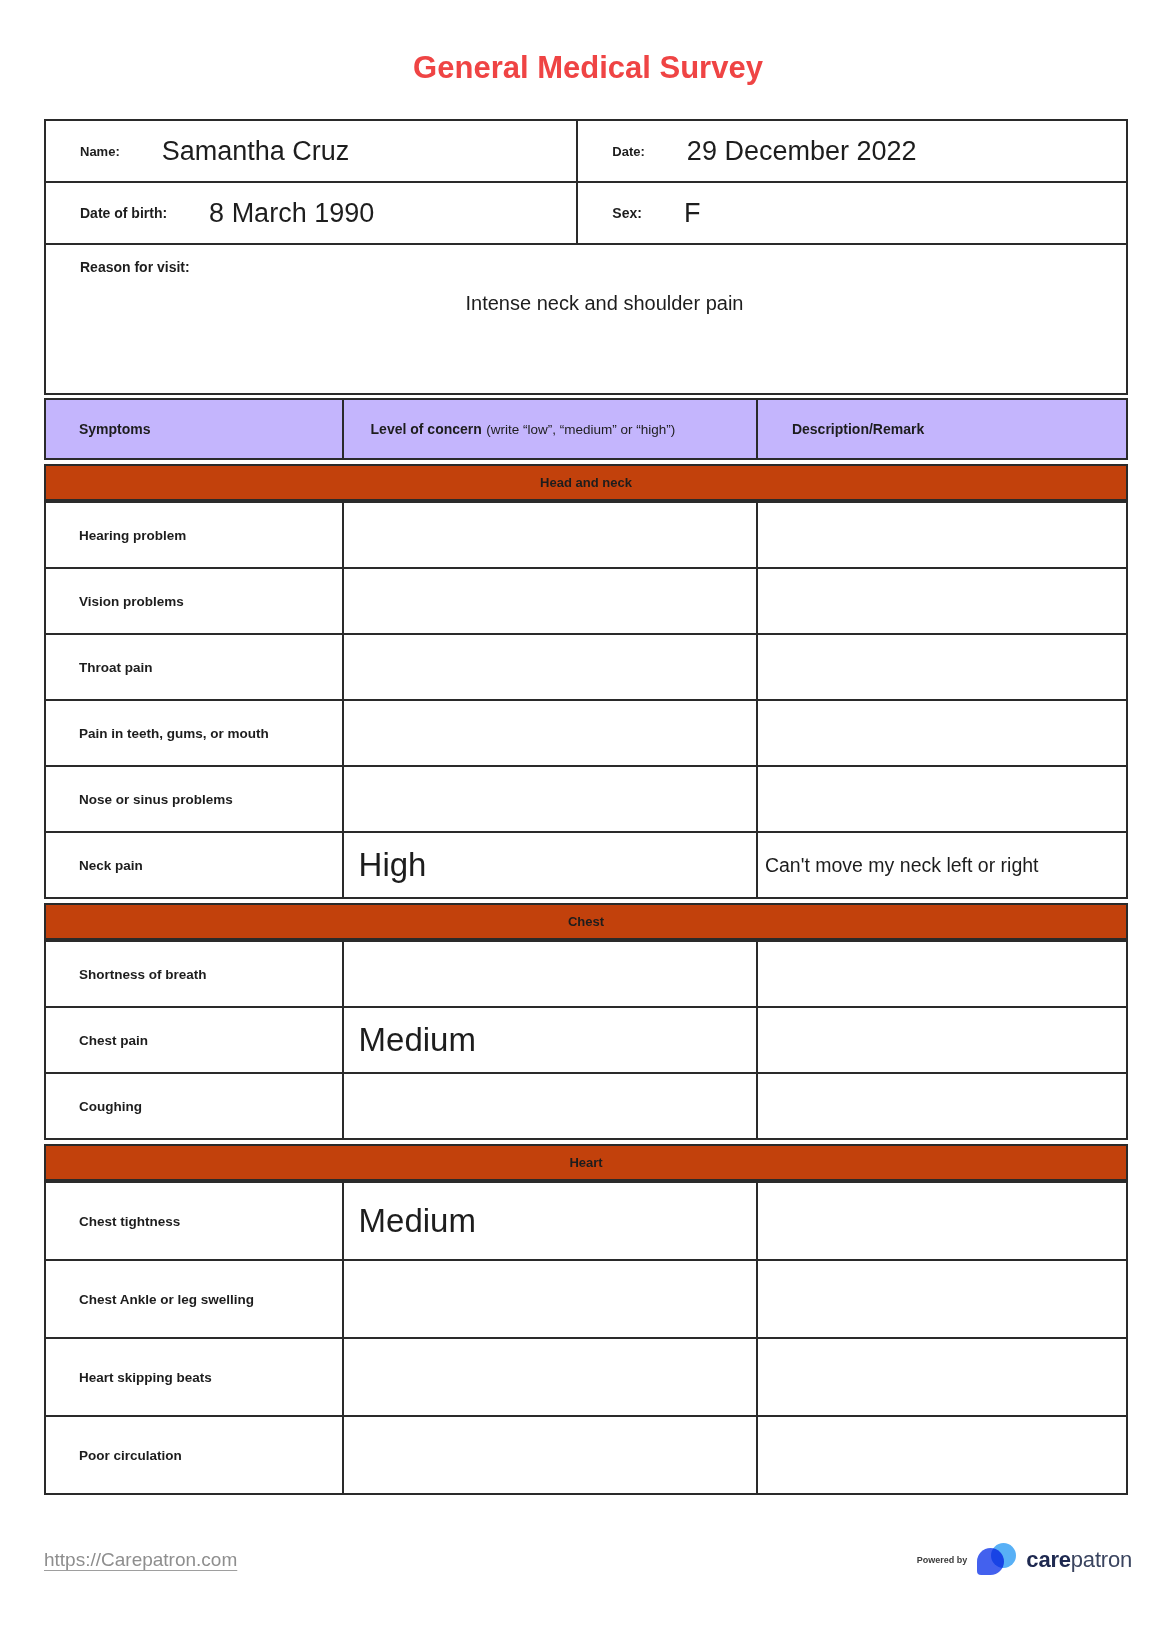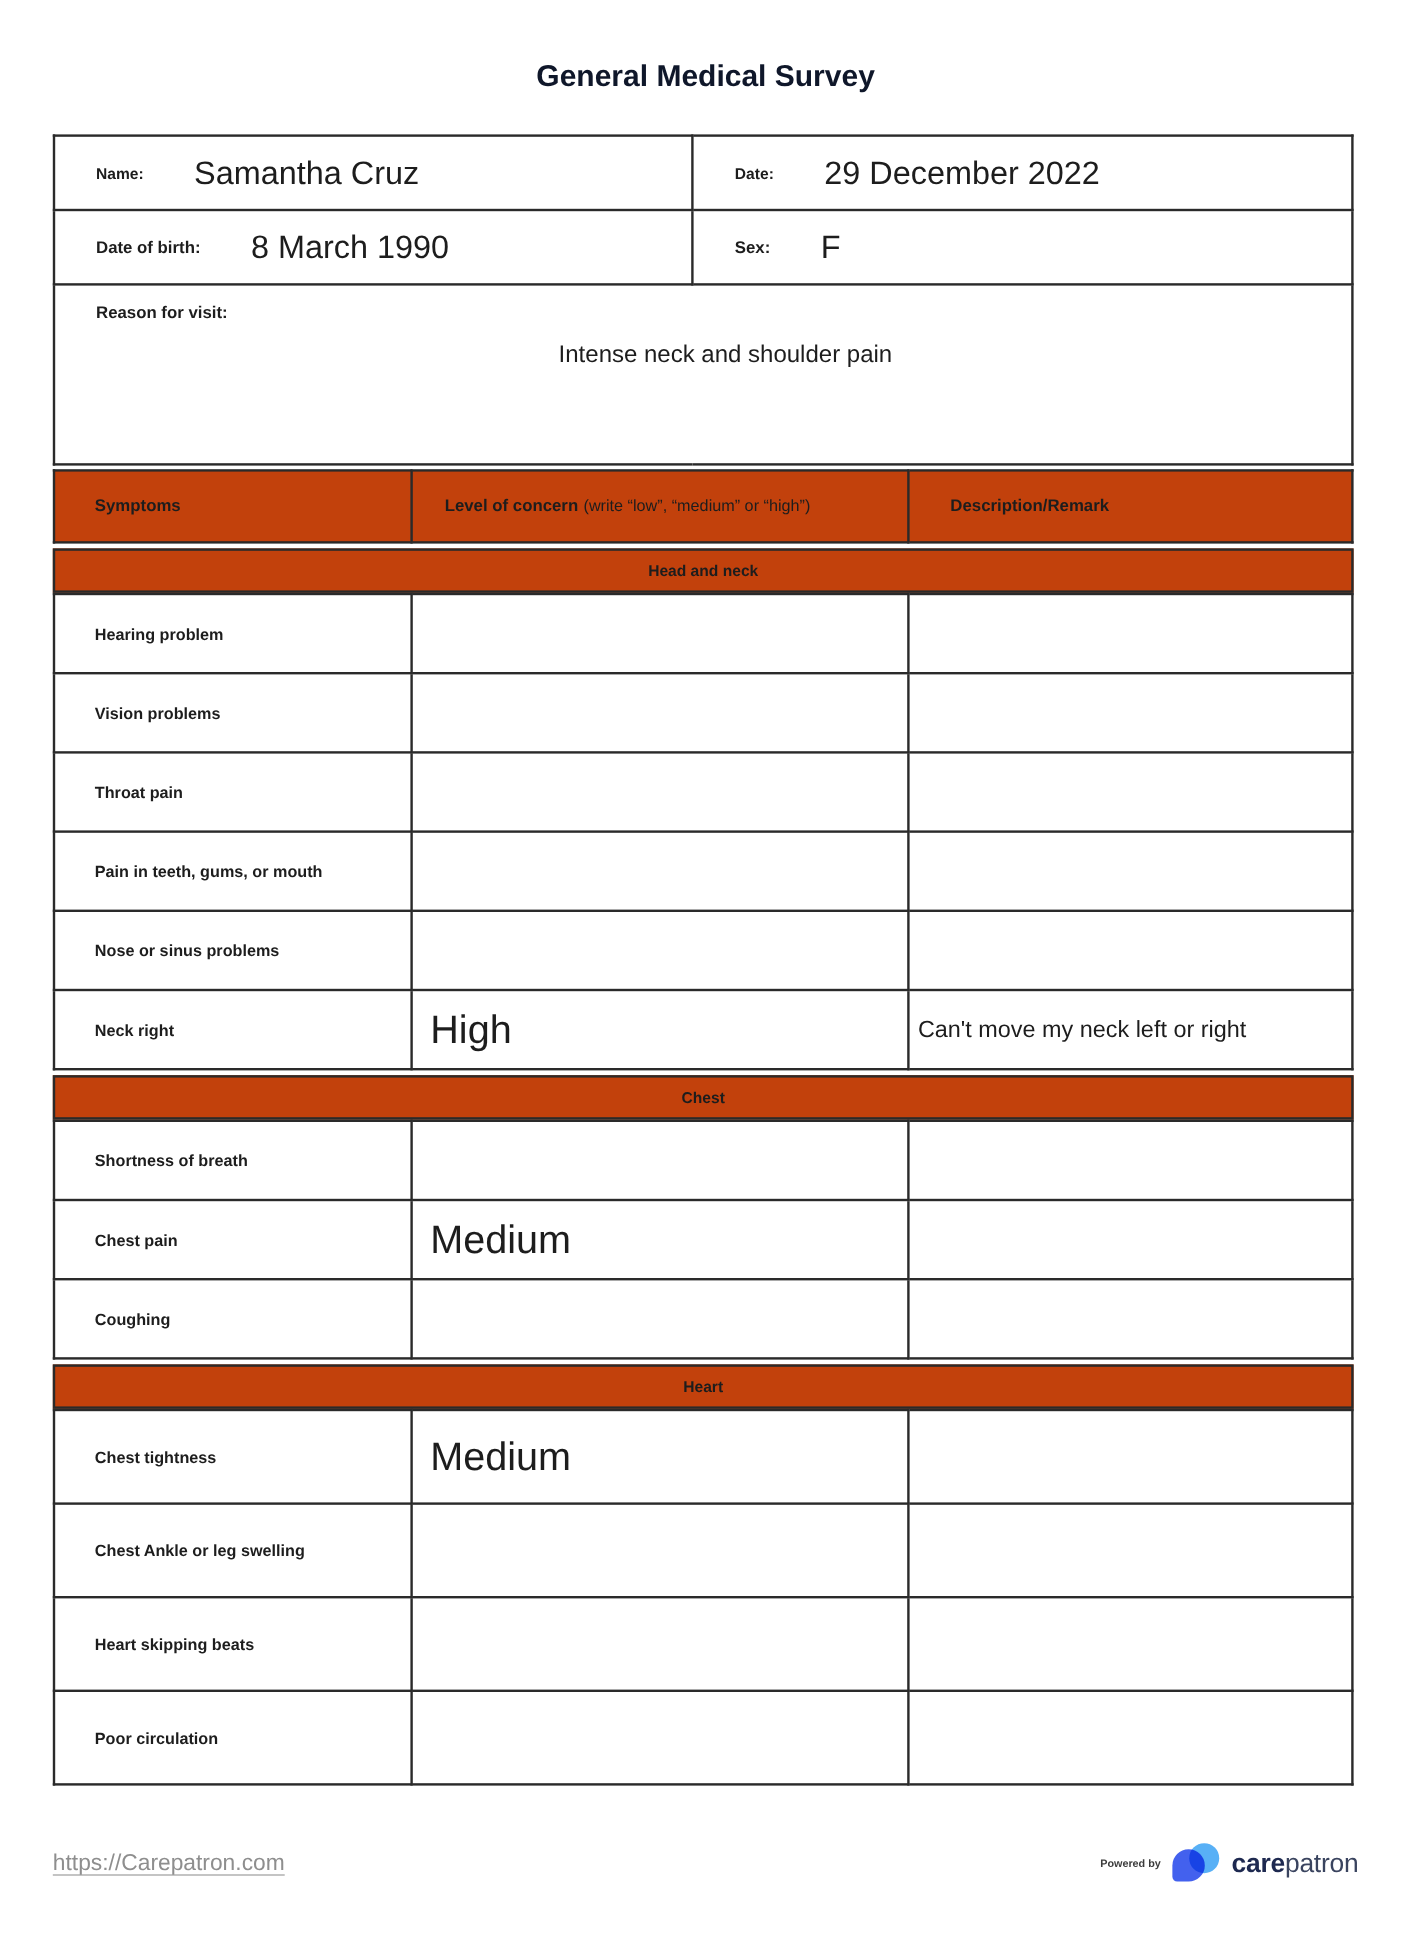--- a/index.html
+++ b/index.html
@@ -7,43 +7,43 @@
   body {
     width:1176px; height:1630px;
     background:#ffffff;
     font-family:"Liberation Sans", sans-serif;
     color:#1d1d1d;
     position:relative; overflow:hidden;
   }
   .page-title {
     margin:0; padding-top:50px;
     text-align:center;
-    font-size:25px; font-weight:700;
-    color:#0f172a;
+    font-size:31px; font-weight:700;
+    color:#ef4444;
   }
   .content { width:1084px; margin:33px 0 0 44px; }
 
   table { border-collapse:collapse; width:100%; table-layout:fixed; }
   td, th { border:2px solid #2a2a2a; }
 
   
   .info td { height:62px; vertical-align:middle; }
   .info tr.reason-row td { height:150px; vertical-align:top; padding-top:14px; }
   .cell-flex { display:flex; align-items:center; gap:14px; padding-left:33px; }
   .f-label { font-size:13px; font-weight:700; white-space:nowrap; }
   .f-label.lg { font-size:14px; }
   .f-value { font-size:27px; font-weight:400;margin-left:28px; }
   .reason-label { font-size:14px; font-weight:700; padding-left:33px; }
   .reason-value { font-size:20px; font-weight:400; padding-left:37px; margin-top:17px;text-align:center; }
 
   
   .col-sym { width:27.5%; } .col-lvl { width:38.3%; } .col-rmk { width:34.2%; }
   .sym-header { margin-top:3px; }
   .sym-header th {
-    height:60px; background:#c2410c; text-align:left;
+    height:60px; background:#c4b5fd; text-align:left;
     vertical-align:middle; font-weight:400;
   }
   .ph1 { padding-left:33px; } .ph2 { padding-left:27px; } .ph3 { padding-left:34px; }
   .th-b { font-size:14px; font-weight:700; }
   .th-n { font-size:13.5px; font-weight:400; }
   .band {
     border:2px solid #2a2a2a; background:#c2410c;
     height:37px; margin-top:4px;
     display:flex; align-items:center; justify-content:center;
     font-size:13px; font-weight:700;
@@ -179,21 +179,21 @@
       <td class="sym">Pain in teeth, gums, or mouth</td>
       <td class="lvl"></td>
       <td class="rmk"></td>
     </tr>
     <tr>
       <td class="sym">Nose or sinus problems</td>
       <td class="lvl"></td>
       <td class="rmk"></td>
     </tr>
     <tr>
-      <td class="sym">Neck right</td>
+      <td class="sym">Neck pain</td>
       <td class="lvl">High</td>
       <td class="rmk">Can't move my neck left or right</td>
     </tr>
   </tbody>
     </table>
 
   <div class="band">Chest</div>
   <table class="sym-rows s12">
     <colgroup>
         <col class="col-sym">

